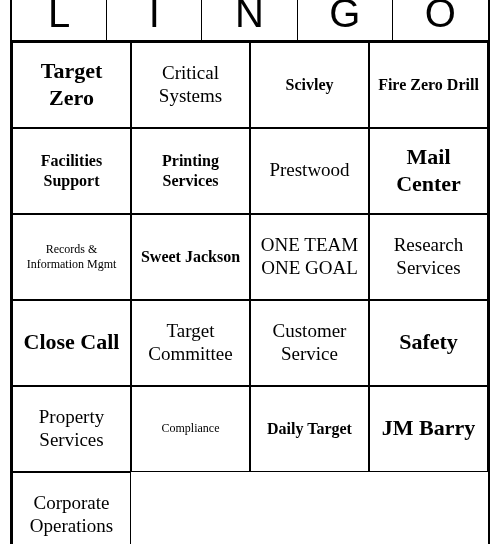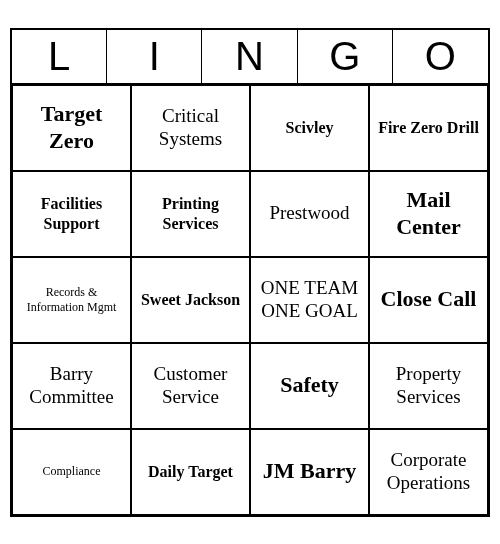--- a/index.html
+++ b/index.html
@@ -121,24 +121,27 @@
       <div class="bingo-cell">
         <span class="size-xsmall">Records &amp; Information Mgmt</span>
       </div>
       <div class="bingo-cell">
         <span class="size-medium">Sweet Jackson</span>
       </div>
       <div class="bingo-cell">
         <span class="size-small">ONE TEAM ONE GOAL</span>
       </div>
       <div class="bingo-cell">
+        <span class="size-small">Research Services</span>
+      </div>
+      <div class="bingo-cell">
         <span class="size-large">Close Call</span>
       </div>
       <div class="bingo-cell">
-        <span class="size-small">Barry Committee</span>
+        <span class="size-small">Target Committee</span>
       </div>
       <div class="bingo-cell">
         <span class="size-small">Customer Service</span>
       </div>
       <div class="bingo-cell">
         <span class="size-large">Safety</span>
       </div>
       <div class="bingo-cell">
         <span class="size-small">Property Services</span>
       </div>

